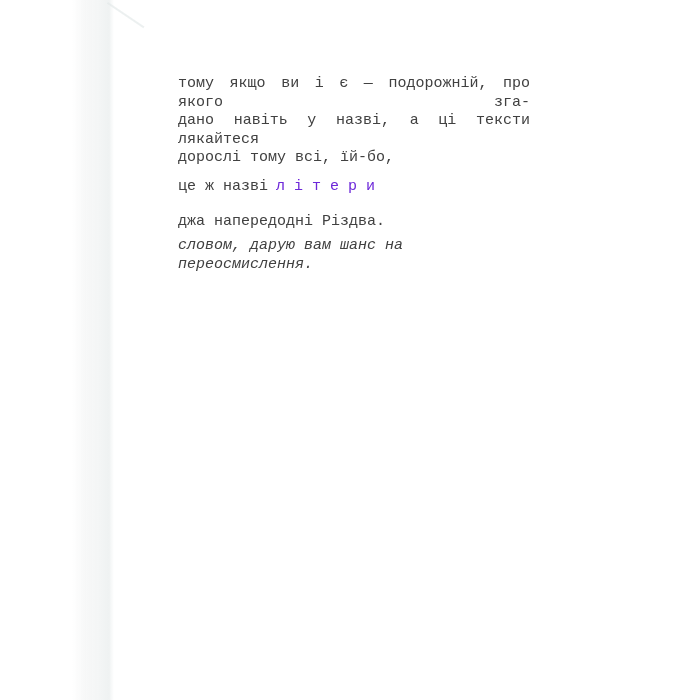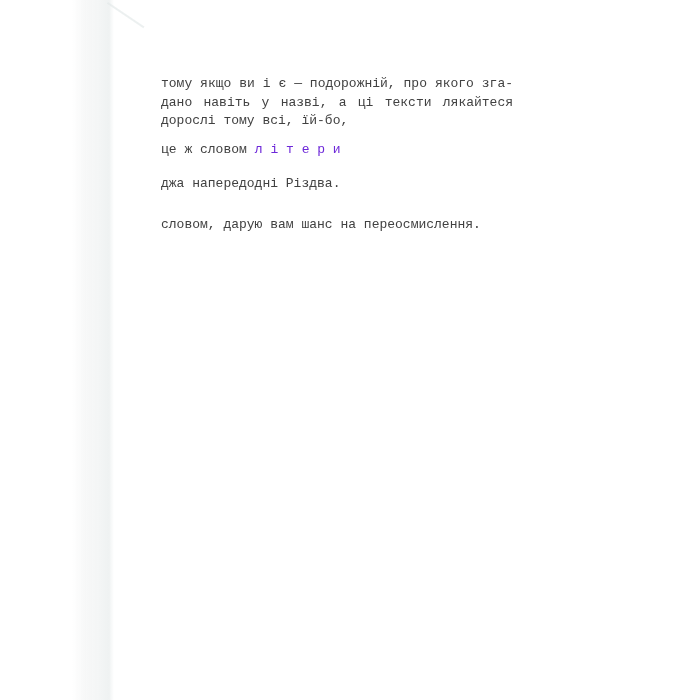--- a/index.html
+++ b/index.html
@@ -38,35 +38,35 @@
     top: 2px;
     width: 44px;
     height: 2px;
     background: rgba(228,233,233,0.7);
     transform: rotate(34deg);
     transform-origin: left top;
     filter: blur(0.7px);
   }
   .text-block {
     position: absolute;
-    left: 161px;
+    left: 178px;
     top: 75px;
     width: 352px;
-    font-size: 13px;
+    font-size: 15px;
     line-height: 18.6px;
     color: #414141;
     letter-spacing: 0;
   }
   .para {
     margin: 0;
     padding: 0;
   }
   .para + .para.gap-a { margin-top: 10px; }
   .para + .para.gap-b { margin-top: 16px; }
-  .para + .para.gap-c { margin-top: 22px; }
+  .para + .para.gap-c { margin-top: 6px; font-style: italic; }
   .line {
     display: block;
     white-space: normal;
   }
   .line.j {
     text-align: justify;
     text-align-last: justify;
   }
   .spaced {
     color: #6d28d9;
@@ -83,21 +83,21 @@
 
   <div class="text-block">
 
     <p class="para">
       <span class="line j">тому якщо ви і є — подорожній, про якого зга-</span>
       <span class="line j">дано навіть у назві, а ці тексти лякайтеся</span>
       <span class="line">дорослі тому всі, їй-бо,</span>
     </p>
 
     <p class="para gap-a">
-      <span class="line"><span>це ж словом</span><span class="spaced">л і т е р и</span></span>
+      <span class="line"><span>це ж назві</span><span class="spaced">л і т е р и</span></span>
     </p>
 
     <p class="para gap-b">
       <span class="line">джа напередодні Різдва.</span>
     </p>
 
     <p class="para gap-c">
       <span class="line">словом, дарую вам шанс на переосмислення.</span>
     </p>
 

